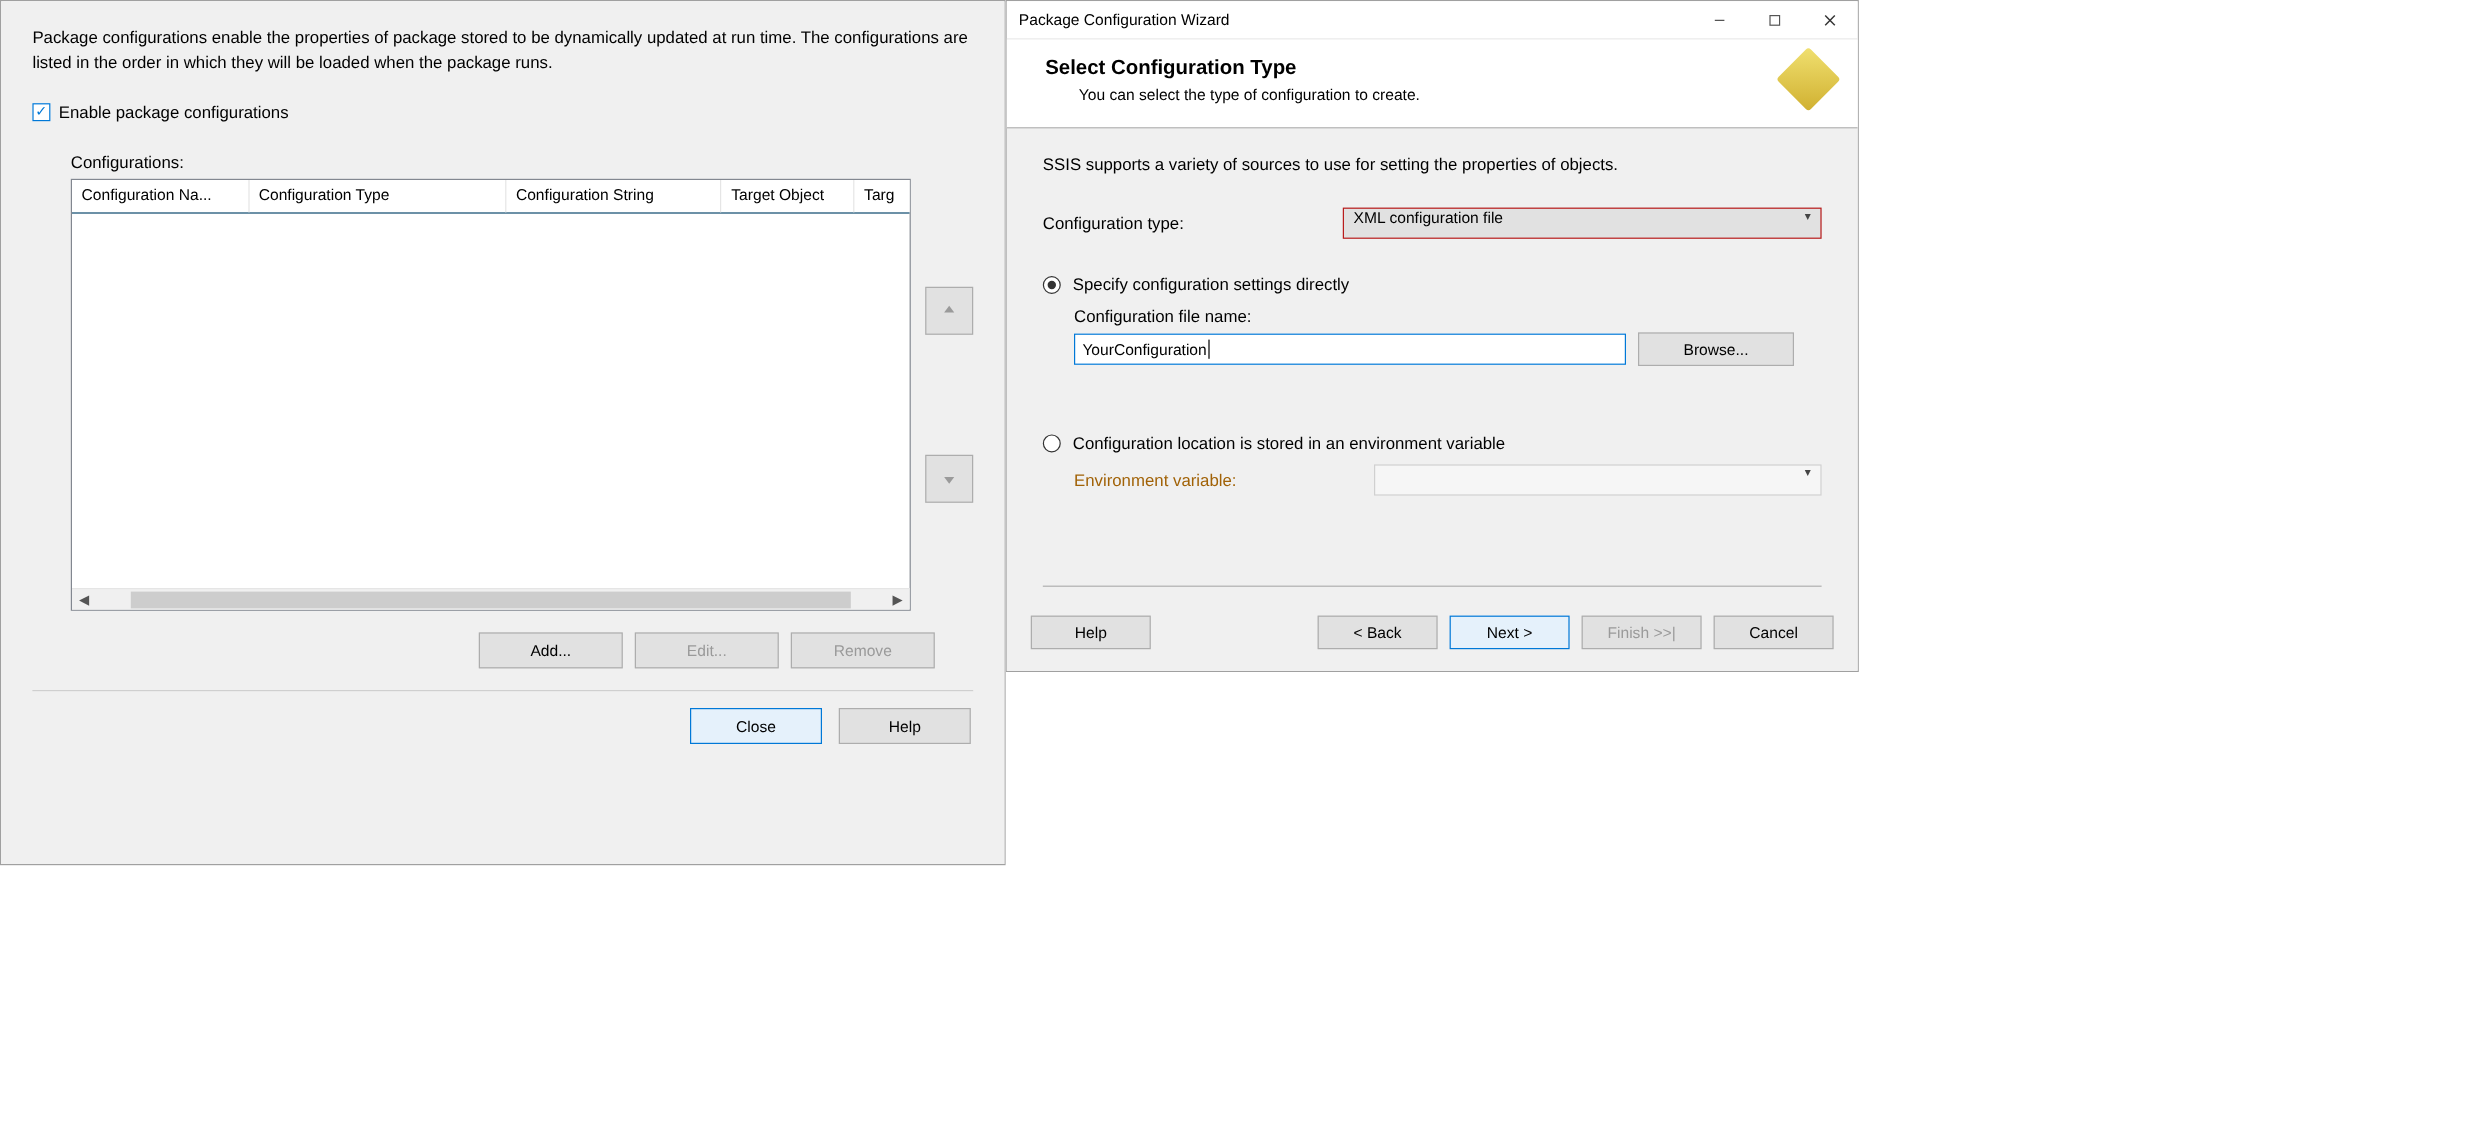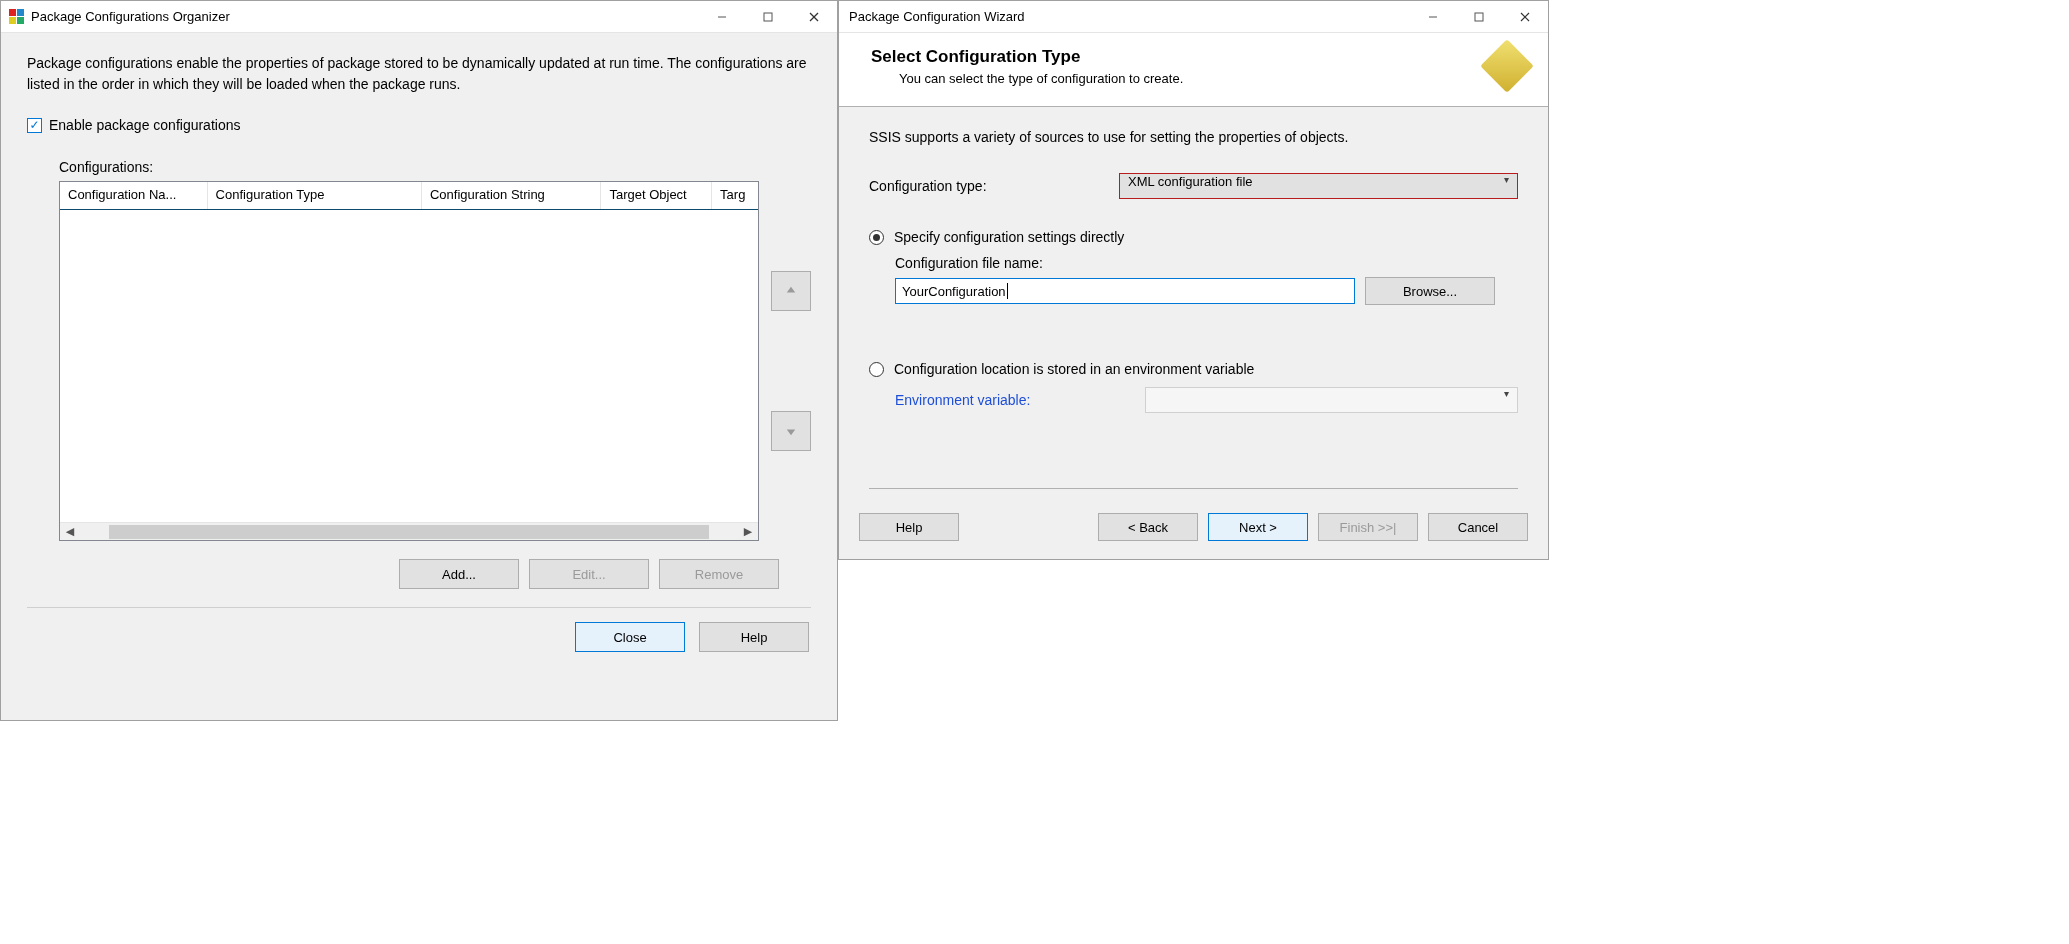--- a/index.html
+++ b/index.html
@@ -171,45 +171,20 @@
   .wiz-buttons { display:flex; justify-content:space-between; padding: 0 20px 18px 20px; }
   .wiz-buttons .right-group { display:flex; gap:10px; }
   .btn.small { min-width: 100px; height:28px; }
 
   svg.glyph { width:10px; height:10px; }
 </style>
 </head>
 <body>
 
 <div class="window left">
-  <div class="titlebar">
-    <span class="app-icon">
-        <span class="a"></span>
-        <span class="b"></span>
-      </span>
-    <span class="title-text">Package Configurations Organizer</span>
-    <div class="sys-buttons">
-      <div class="sys-btn">
-        <svg class="glyph" viewBox="0 0 10 10">
-            <line x1="1" y1="5" x2="9" y2="5" stroke="#555" stroke-width="1"></line>
-          </svg>
-      </div>
-      <div class="sys-btn">
-        <svg class="glyph" viewBox="0 0 10 10">
-            <rect x="1" y="1" width="8" height="8" fill="none" stroke="#555" stroke-width="1"></rect>
-          </svg>
-      </div>
-      <div class="sys-btn">
-        <svg class="glyph" viewBox="0 0 10 10">
-            <line x1="1" y1="1" x2="9" y2="9" stroke="#333" stroke-width="1.2"></line>
-            <line x1="9" y1="1" x2="1" y2="9" stroke="#333" stroke-width="1.2"></line>
-          </svg>
-      </div>
-    </div>
-  </div>
 
   <div class="content-area">
     <div class="intro-text">Package configurations enable the properties of package stored to be dynamically updated at run time. The configurations are listed in the order in which they will be loaded when the package runs.</div>
 
     <div class="check-row">
       <span class="checkbox checked"></span>
       <span class="check-label">Enable package configurations</span>
     </div>
 
     <div class="config-section-label">Configurations:</div>
@@ -319,21 +294,21 @@
       </div>
 
       <div style="height:40px"></div>
 
       <div class="radio-row">
         <span class="radio"></span>
         <span class="radio-label">Configuration location is stored in an environment variable</span>
       </div>
 
       <div class="sub-indent field-row">
-        <div class="field-label" style="color:#1d4ed8">Environment variable:</div>
+        <div class="field-label" style="color:#a16207">Environment variable:</div>
         <div class="dropdown disabled">
           <span></span>
           <span class="caret">▾</span>
         </div>
       </div>
 
       <div class="wiz-sep"></div>
     </div>
 
     <div class="wiz-buttons">

